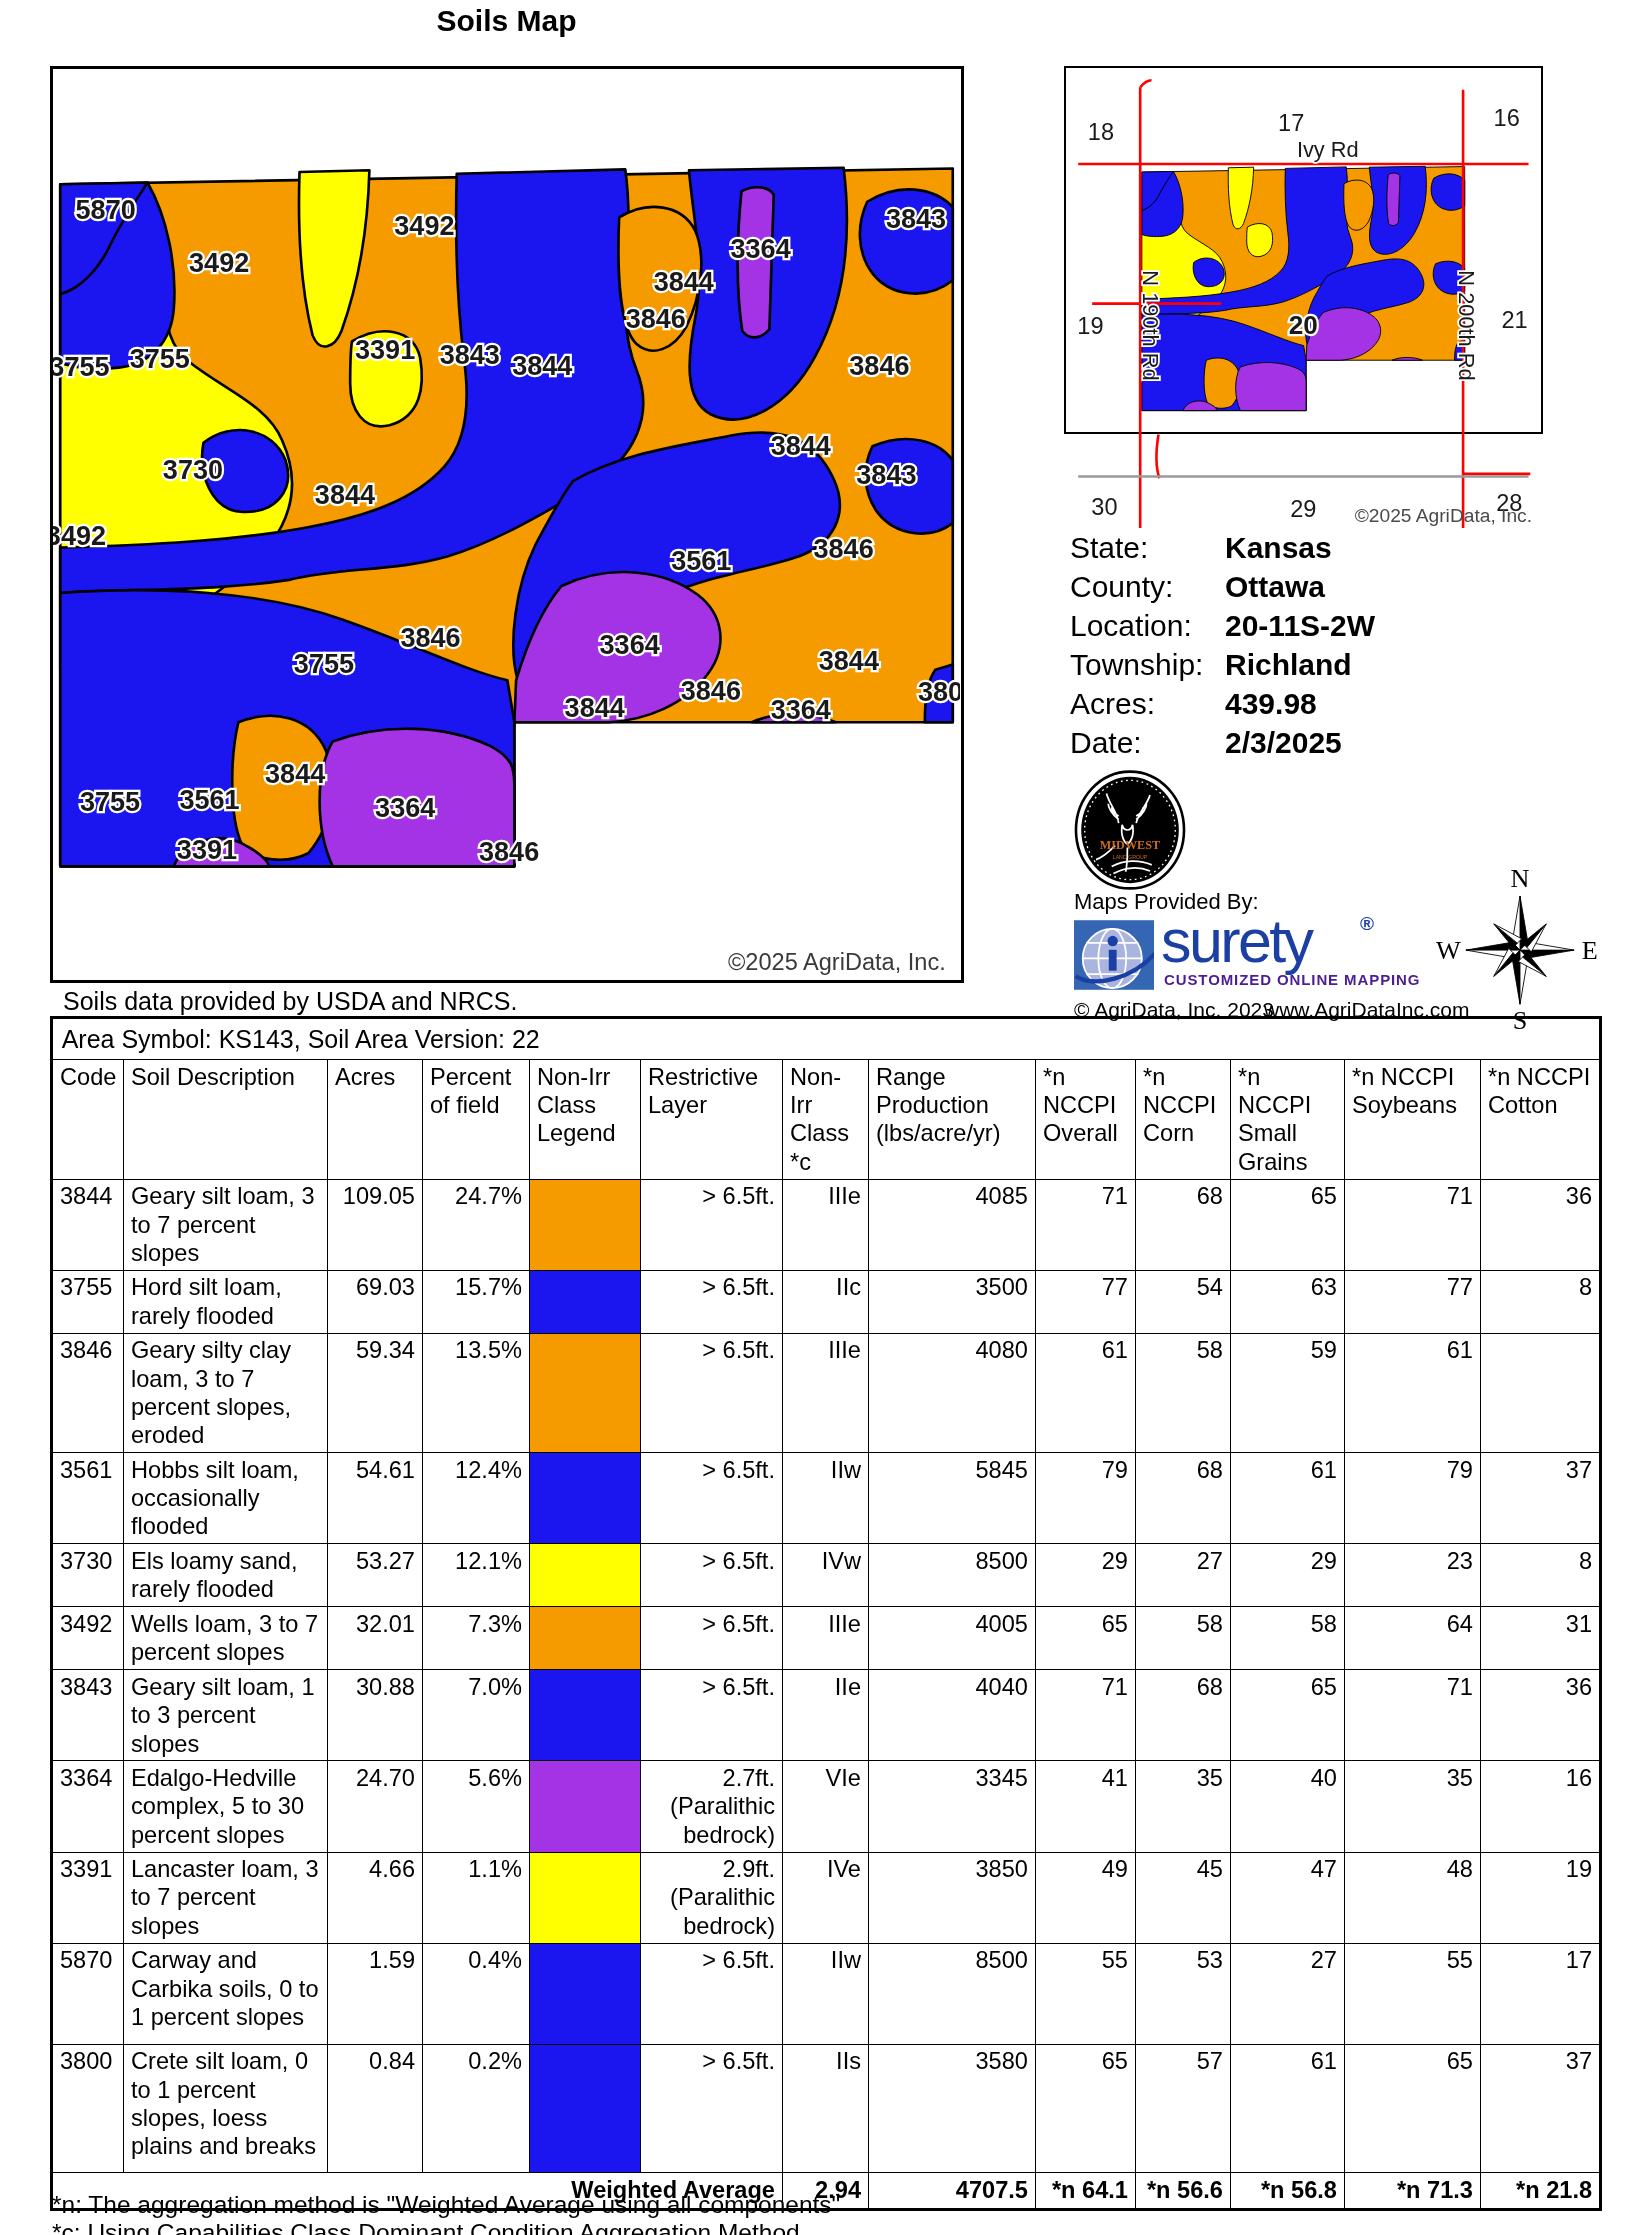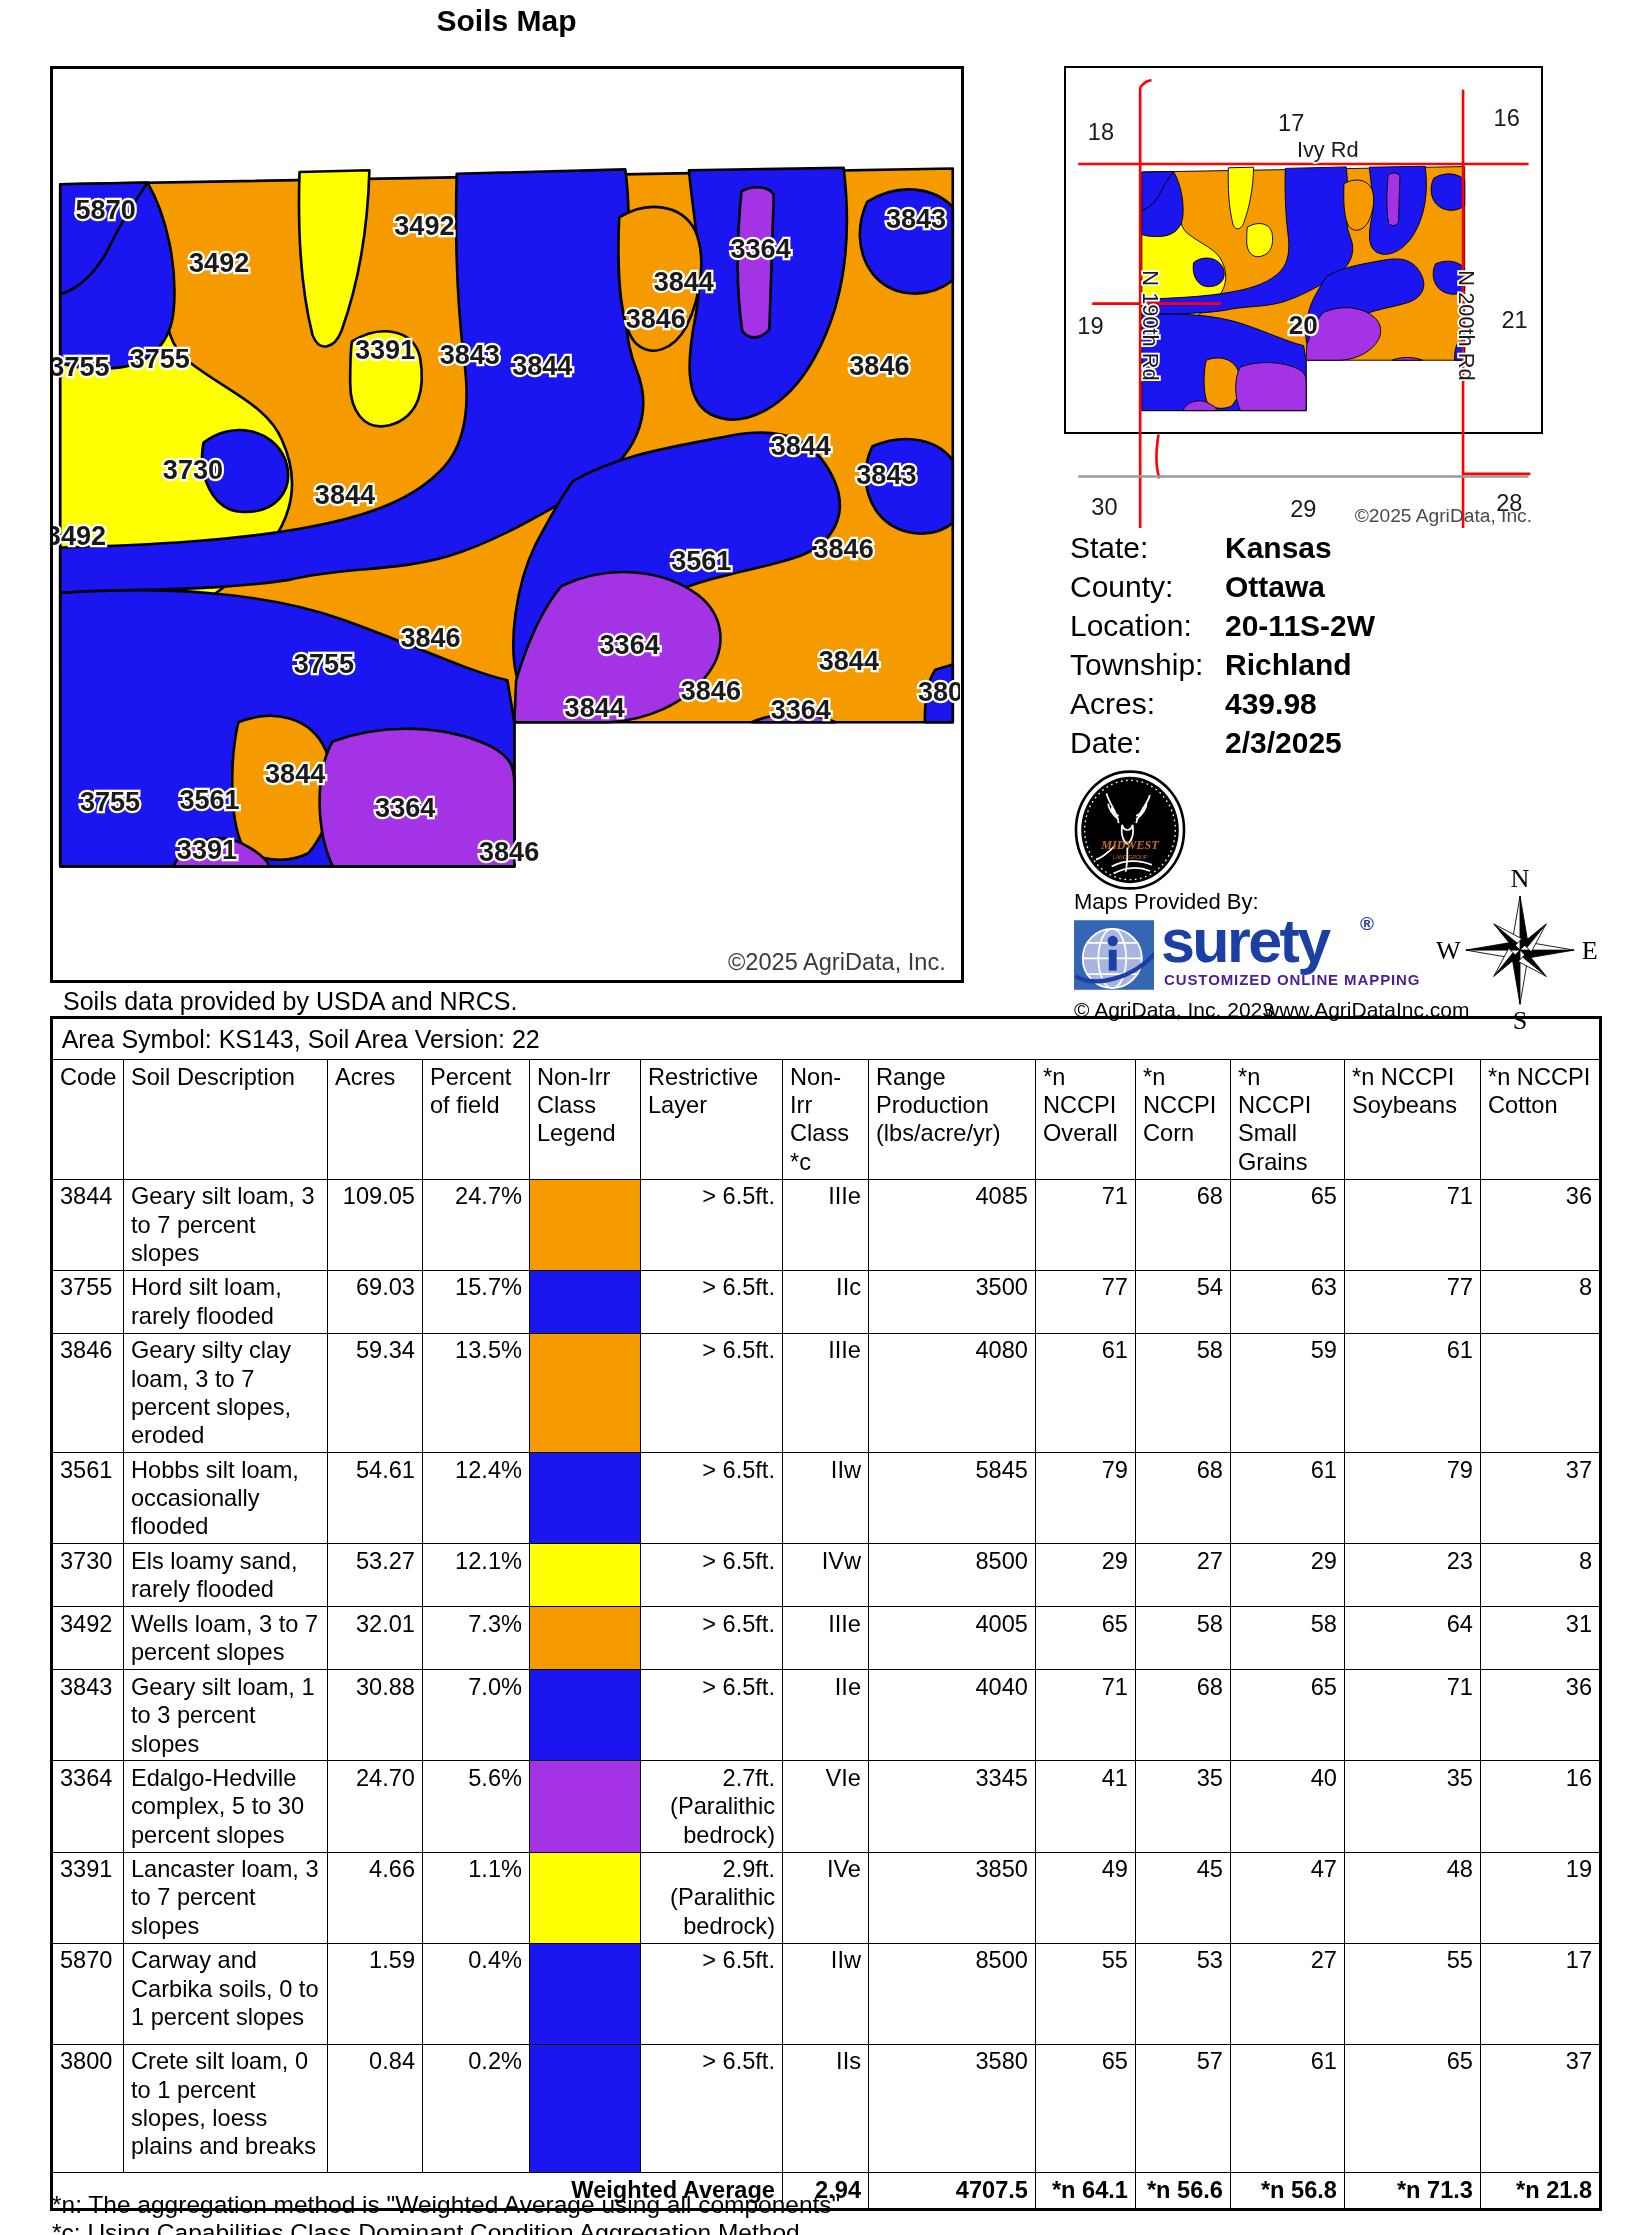--- a/index.html
+++ b/index.html
@@ -17,26 +17,26 @@
   .sec-num{font-size:27px;fill:#1a1a1a;text-anchor:middle;}
   .sec-num-hl{font-size:30px;font-weight:600;stroke:#fff;stroke-width:5px;paint-order:stroke;}
   .road-label{font-size:25px;fill:#1a1a1a;text-anchor:middle;stroke:#fff;stroke-width:4px;paint-order:stroke;}
   .inset-copy{font-size:22px;fill:#4a4a4a;text-anchor:end;}
   
   #info-block{left:1070px;top:531px;width:472px;font-size:30px;}
   .info-row{height:39px;position:relative;}
   .info-label{position:absolute;left:0;top:0;}
   .info-value{position:absolute;left:155px;top:0;font-weight:bold;}
   
-  #midwest-logo{left:1073px;top:769px;font-style:italic;}
+  #midwest-logo{left:1073px;top:769px;}
   #provider-block{left:1074px;top:889px;width:367px;}
   #provided-by{font-size:22px;}
   #surety-row{position:relative;height:72px;margin-top:3.5px;}
   #surety-globe{position:absolute;left:0;top:1.7px;}
-  #surety-name{position:absolute;left:87px;top:-12.2px;font-size:61px;font-weight:bold;color:#1b3fa3;letter-spacing:-2.6px;}
+  #surety-name{position:absolute;left:87px;top:-12.2px;font-size:61px;font-weight:normal;color:#1b3fa3;letter-spacing:-2.6px;}
   #surety-reg{position:absolute;left:286px;top:-5.2px;font-size:19px;font-weight:bold;color:#1b3fa3;}
   #surety-tagline{position:absolute;left:90px;top:52px;font-size:15px;font-weight:bold;color:#4c1d95;letter-spacing:0.9px;}
   #agridata-line{position:relative;margin-top:7px;font-size:21px;width:367px;}
   #agridata-url{position:absolute;left:190px;top:0;}
   #compass{left:1424px;top:860px;}
   .compass-letter{font-family:"Liberation Serif",serif;font-size:30px;fill:#000;text-anchor:middle;}
   
   #table-wrap{left:50px;top:1016px;}
   table{border-collapse:collapse;table-layout:fixed;width:1550px;font-family:"Liberation Sans",sans-serif;font-size:23.6px;border:3.5px solid #000;}
   td,th{border:1.7px solid #000;padding:2.6px 7px;vertical-align:top;overflow:hidden;font-weight:normal;text-align:left;line-height:1.2;}

